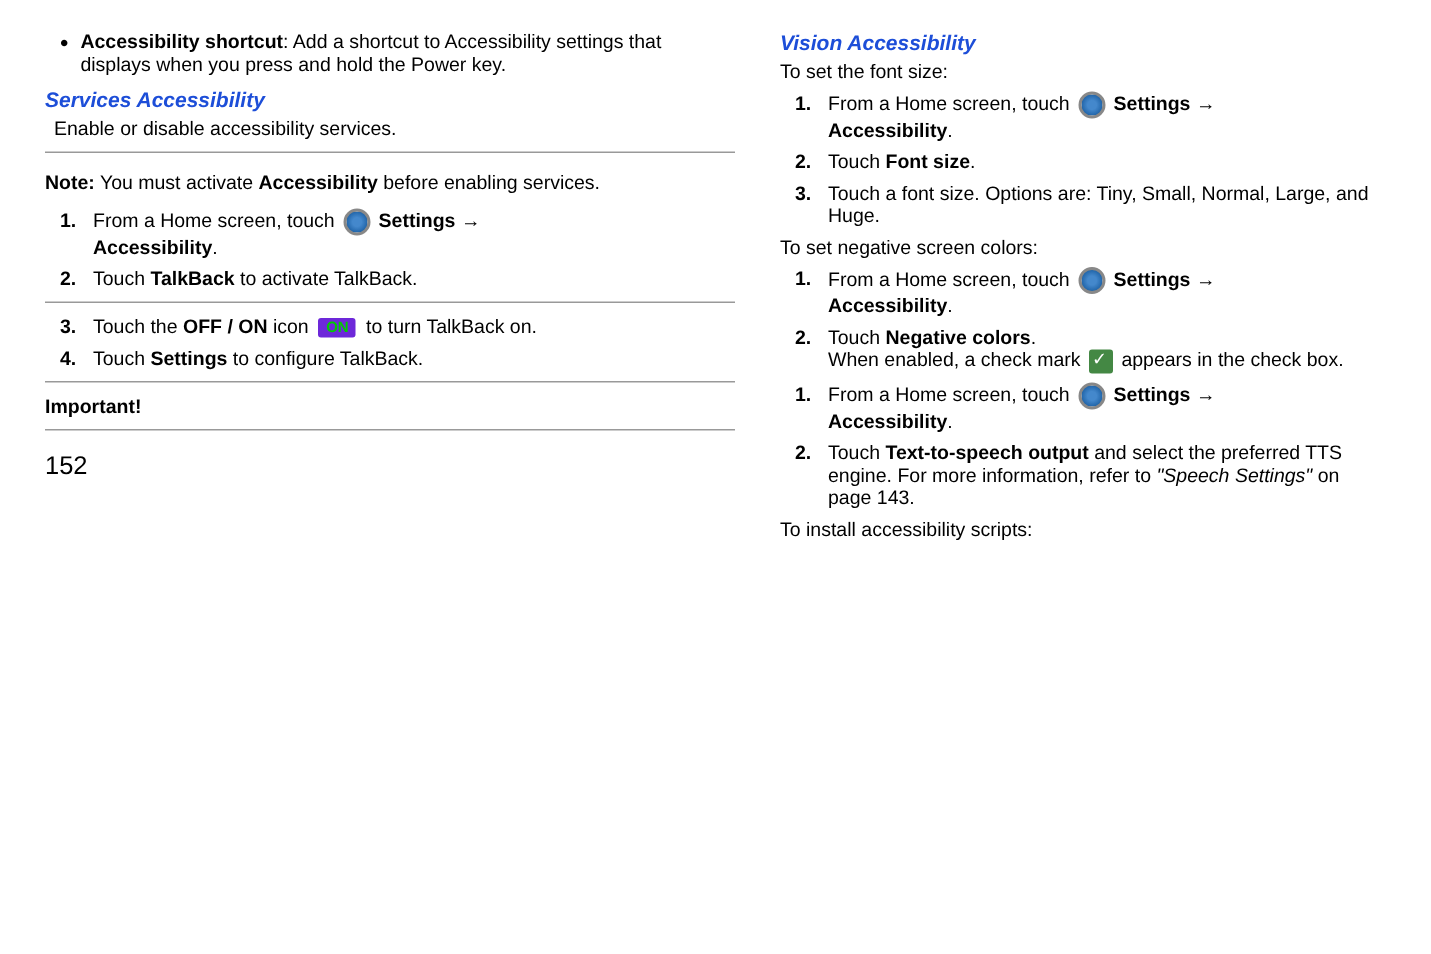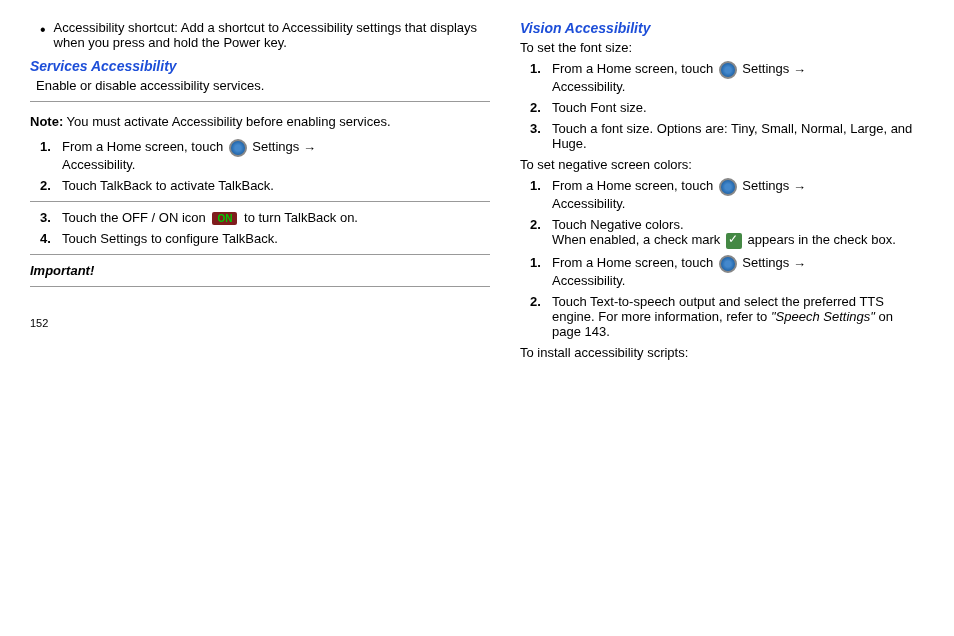--- a/index.html
+++ b/index.html
@@ -68,35 +68,35 @@
       margin-bottom: 6px;
     }
     .num {
       font-weight: bold;
       min-width: 22px;
       flex-shrink: 0;
     }
     .item-content {
       flex: 1;
     }
-    .bold { font-weight: normal; }
+    .bold { font-weight: bold; }
     .settings-icon {
       display: inline-block;
       width: 18px;
       height: 18px;
       border-radius: 50%;
       background: radial-gradient(circle, #4488cc 30%, #2266aa 70%);
       border: 2px solid #888;
       vertical-align: middle;
       margin: 0 2px;
       position: relative;
     }
     .on-btn {
       display: inline-block;
-      background: #7f1d1d;
+      background: #6d28d9;
       color: #fff;
       font-size: 10px;
       font-weight: bold;
       padding: 1px 5px;
       border-radius: 2px;
       vertical-align: middle;
       margin: 0 3px;
     }
     .on-btn span {
       color: #00cc00;
@@ -117,29 +117,28 @@
       font-size: 12px;
       position: absolute;
       top: -1px;
       left: 2px;
     }
     .important-block {
       display: flex;
       align-items: center;
       gap: 6px;
       margin: 6px 0;
-      font-style: italic;
     }
     .important-label {
       font-weight: bold;
       flex-shrink: 0;
     }
     .page-number {
-      margin-top: 30px;
-      font-size: 11px;
+      margin-top: 14px;
+      font-size: 17px;
     }
   </style>
 </head>
 <body>
 
 <div class="two-col">
 
   <div class="col-left">
 
     <div class="bullet-item">

